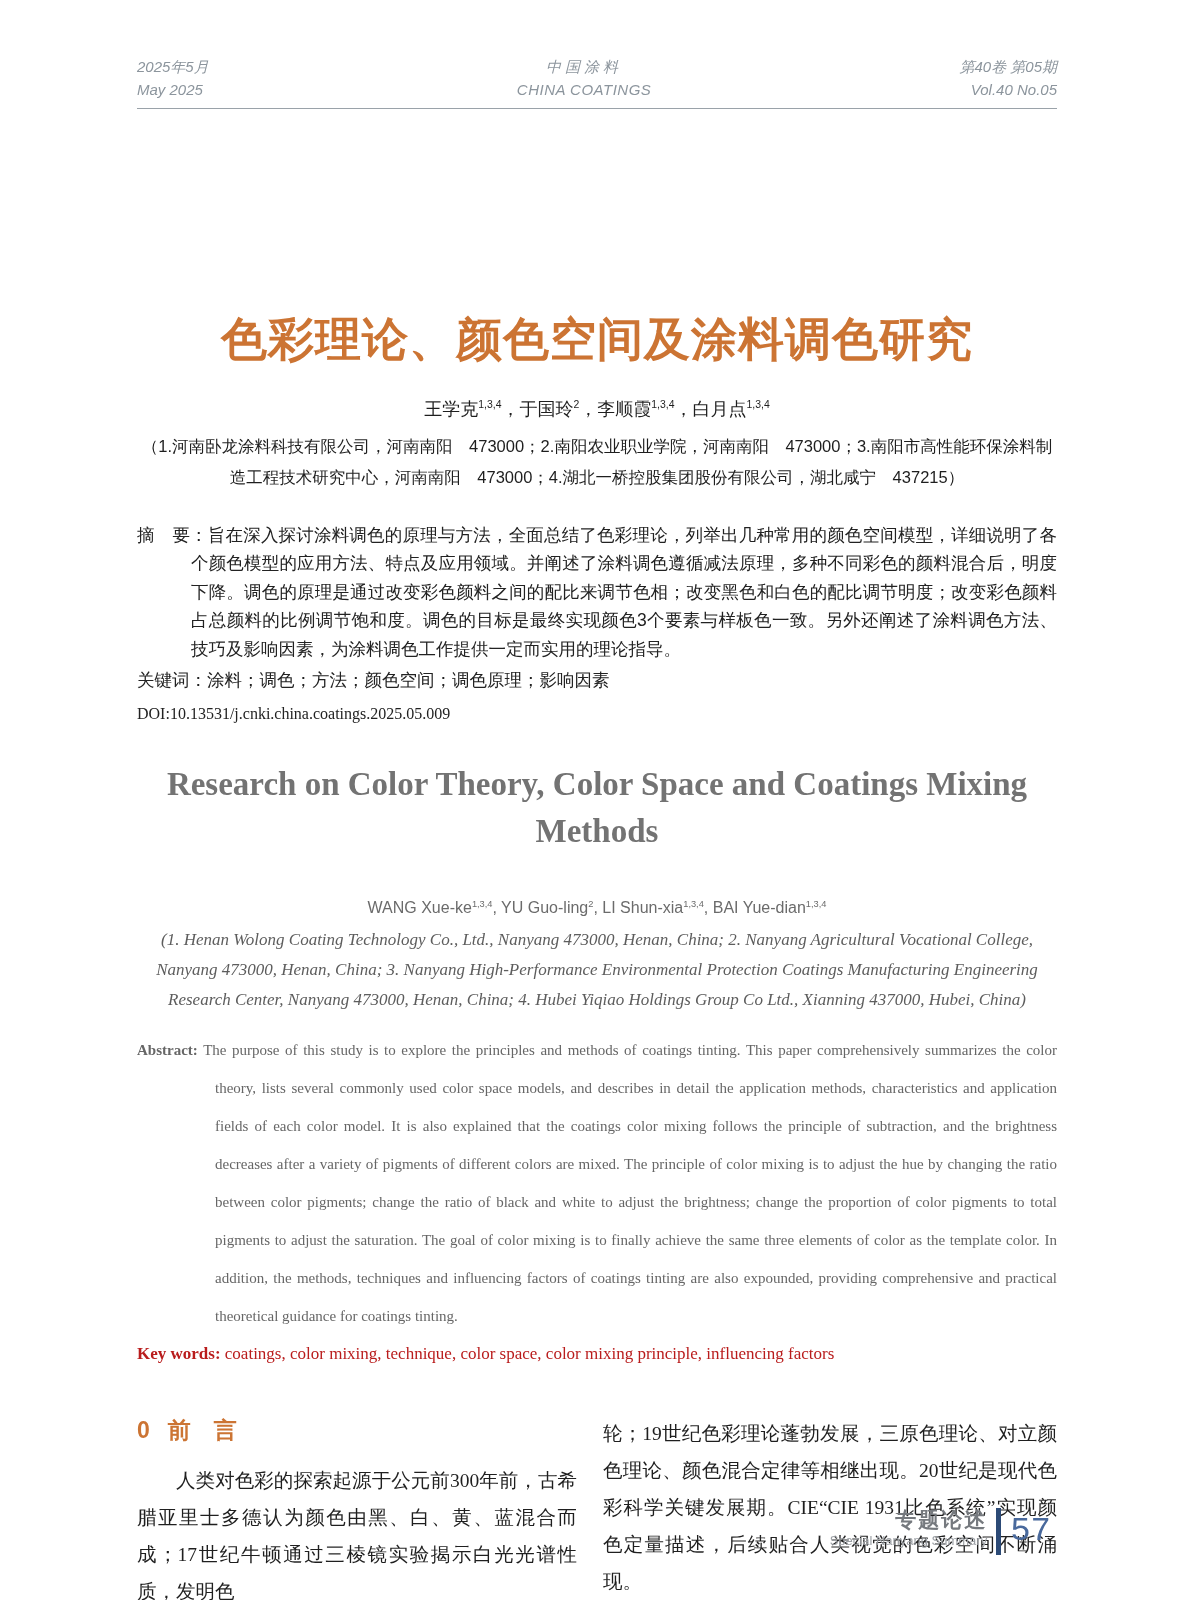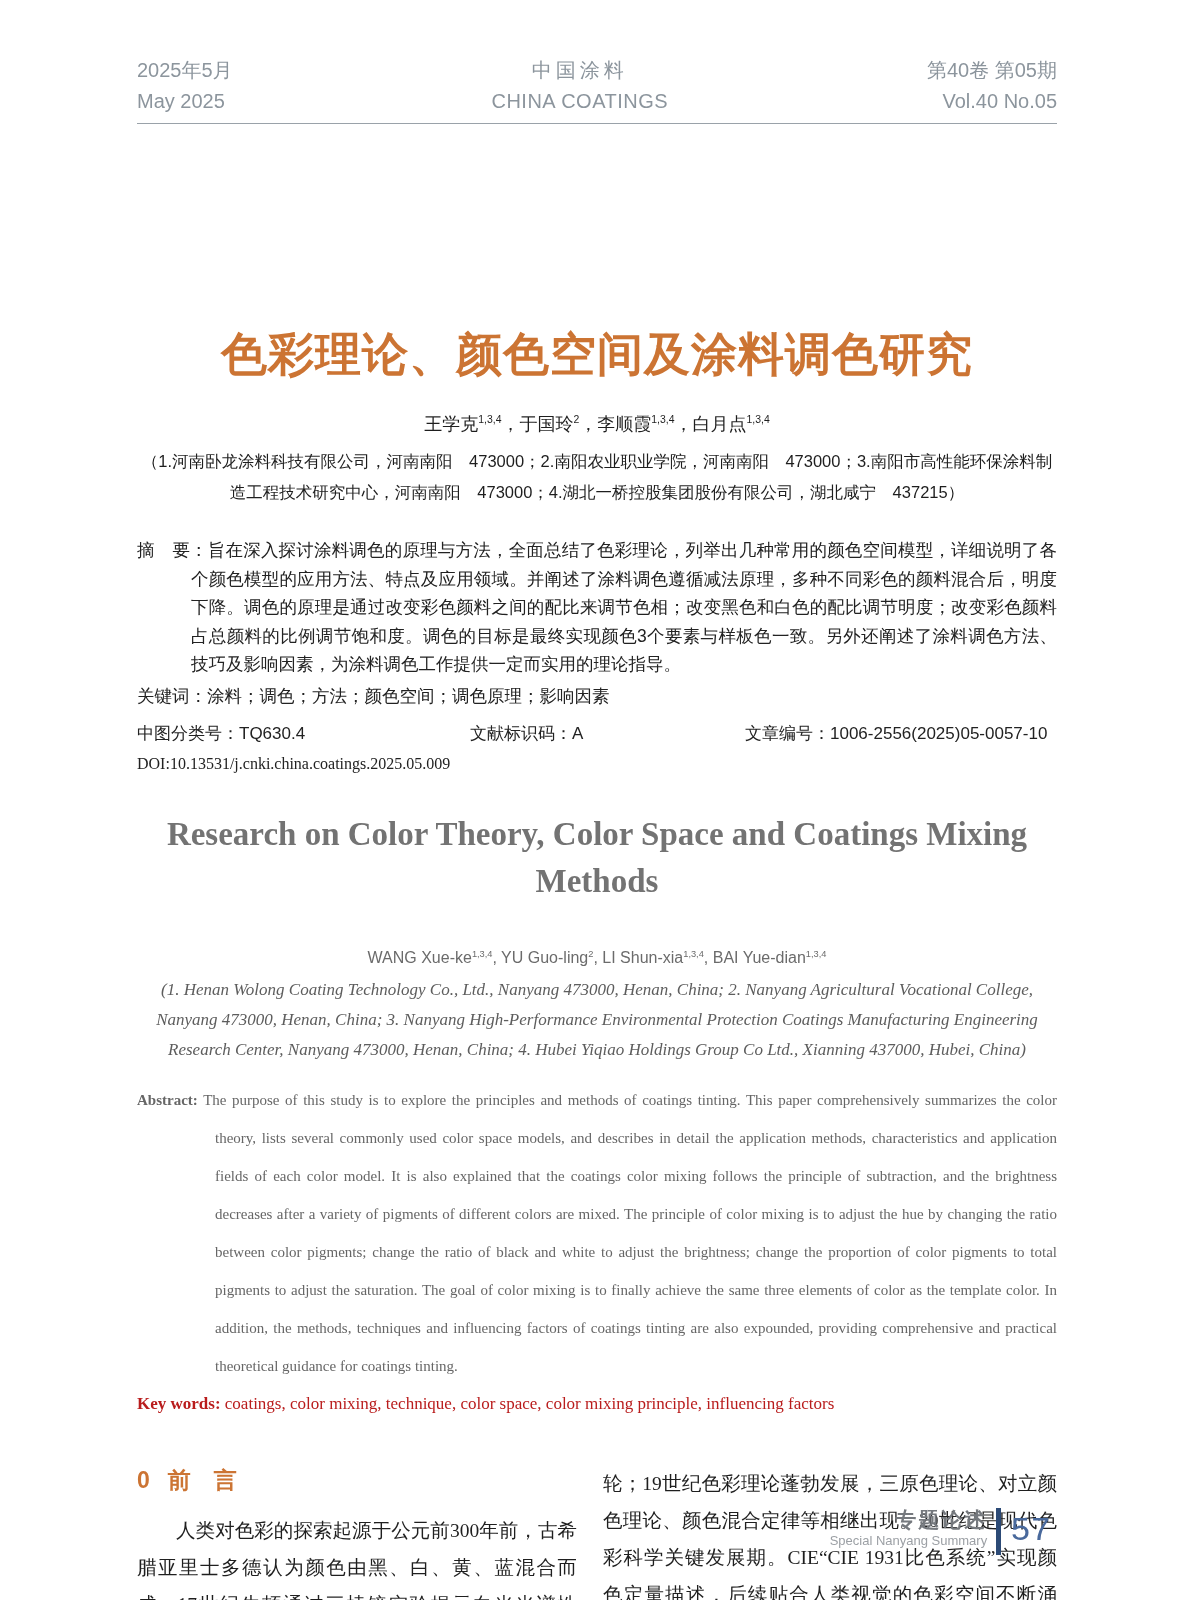--- a/index.html
+++ b/index.html
@@ -8,21 +8,21 @@
     position:relative;
     width:1187px; height:1600px;
     margin:0 auto;
     background:#ffffff;
     overflow:hidden;
     padding:55px 130px 0 137px;
     font-family:"Liberation Sans", sans-serif;
     color:#262626;
   }
   
-  .jheader { display:flex; justify-content:space-between; color:#8C959D; font-size:20px; line-height:1.55; }
+  .jheader { display:flex; justify-content:space-between; color:#8C959D; font-size:15px; line-height:1.55;font-style:italic; }
   .jheader .col { white-space:nowrap; }
   .jheader .col.center { text-align:center; letter-spacing:4px; }
   .jheader .col.center .en { letter-spacing:0.5px; }
   .jheader .col.right { text-align:right; }
   .header-rule { margin-top:6px; height:1px; background:#9aa2a9; }
 
   
   .title-zh {
     margin-top:200px; text-align:center;
     color:#CC7433; font-weight:bold; font-size:46px; letter-spacing:1px;
@@ -113,25 +113,20 @@
   <div class="affil-zh">（1.河南卧龙涂料科技有限公司，河南南阳　473000；2.南阳农业职业学院，河南南阳　473000；3.南阳市高性能环保涂料制造工程技术研究中心，河南南阳　473000；4.湖北一桥控股集团股份有限公司，湖北咸宁　437215）</div>
 
   <div class="abstract-zh">
     <span class="lbl-zh">摘　要：</span><span>旨在深入探讨涂料调色的原理与方法，全面总结了色彩理论，列举出几种常用的颜色空间模型，详细说明了各个颜色模型的应用方法、特点及应用领域。并阐述了涂料调色遵循减法原理，多种不同彩色的颜料混合后，明度下降。调色的原理是通过改变彩色颜料之间的配比来调节色相；改变黑色和白色的配比调节明度；改变彩色颜料占总颜料的比例调节饱和度。调色的目标是最终实现颜色3个要素与样板色一致。另外还阐述了涂料调色方法、技巧及影响因素，为涂料调色工作提供一定而实用的理论指导。</span>
   </div>
 
   <div class="keywords-zh">
     <span>关键词：</span><span>涂料；调色；方法；颜色空间；调色原理；影响因素</span>
   </div>
 
-  <div class="class-row">
-    <span class="c1">中图分类号：TQ630.4</span>
-    <span class="c2">文献标识码：A</span>
-    <span class="c3">文章编号：1006-2556(2025)05-0057-10</span>
-  </div>
 
   <div class="doi">DOI:10.13531/j.cnki.china.coatings.2025.05.009</div>
 
   <h2 class="title-en">Research on Color Theory, Color Space and Coatings Mixing Methods</h2>
 
   <div class="authors-en">
     <span><span>WANG Xue-ke</span><sup>1,3,4</sup><span>, </span></span><span><span>YU Guo-ling</span><sup>2</sup><span>, </span></span><span><span>LI Shun-xia</span><sup>1,3,4</sup><span>, </span></span><span><span>BAI Yue-dian</span><sup>1,3,4</sup><span></span></span>
   </div>
 
   <div class="affil-en">(1. Henan Wolong Coating Technology Co., Ltd., Nanyang 473000, Henan, China; 2. Nanyang Agricultural Vocational College, Nanyang 473000, Henan, China; 3. Nanyang High-Performance Environmental Protection Coatings Manufacturing Engineering Research Center, Nanyang 473000, Henan, China; 4. Hubei Yiqiao Holdings Group Co Ltd., Xianning 437000, Hubei, China)</div>

